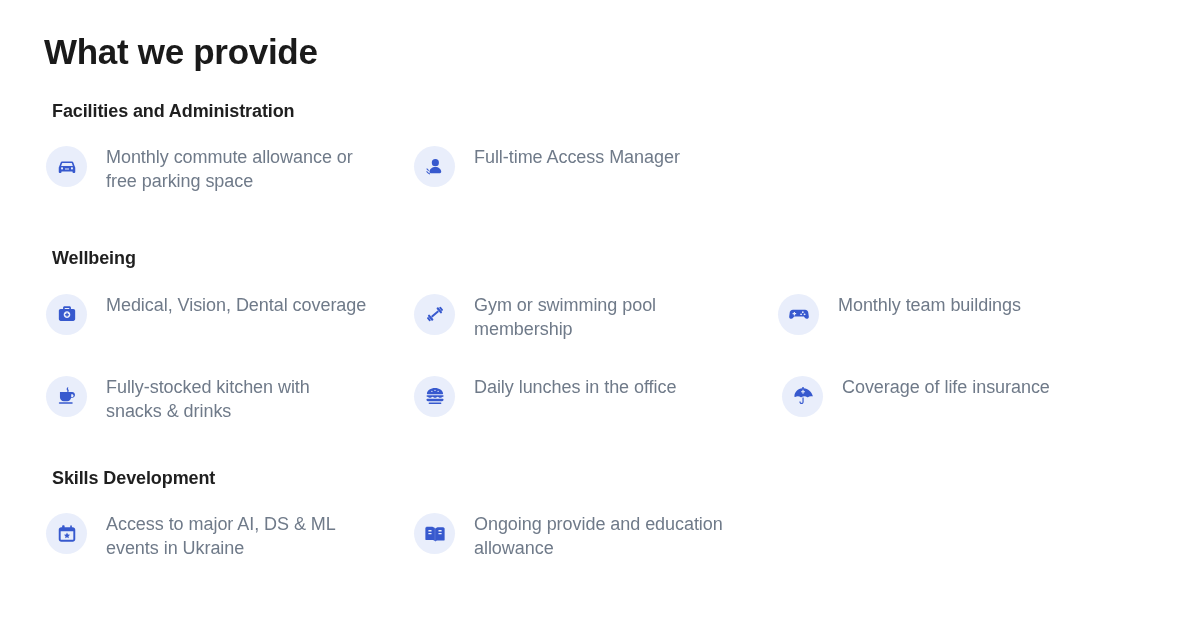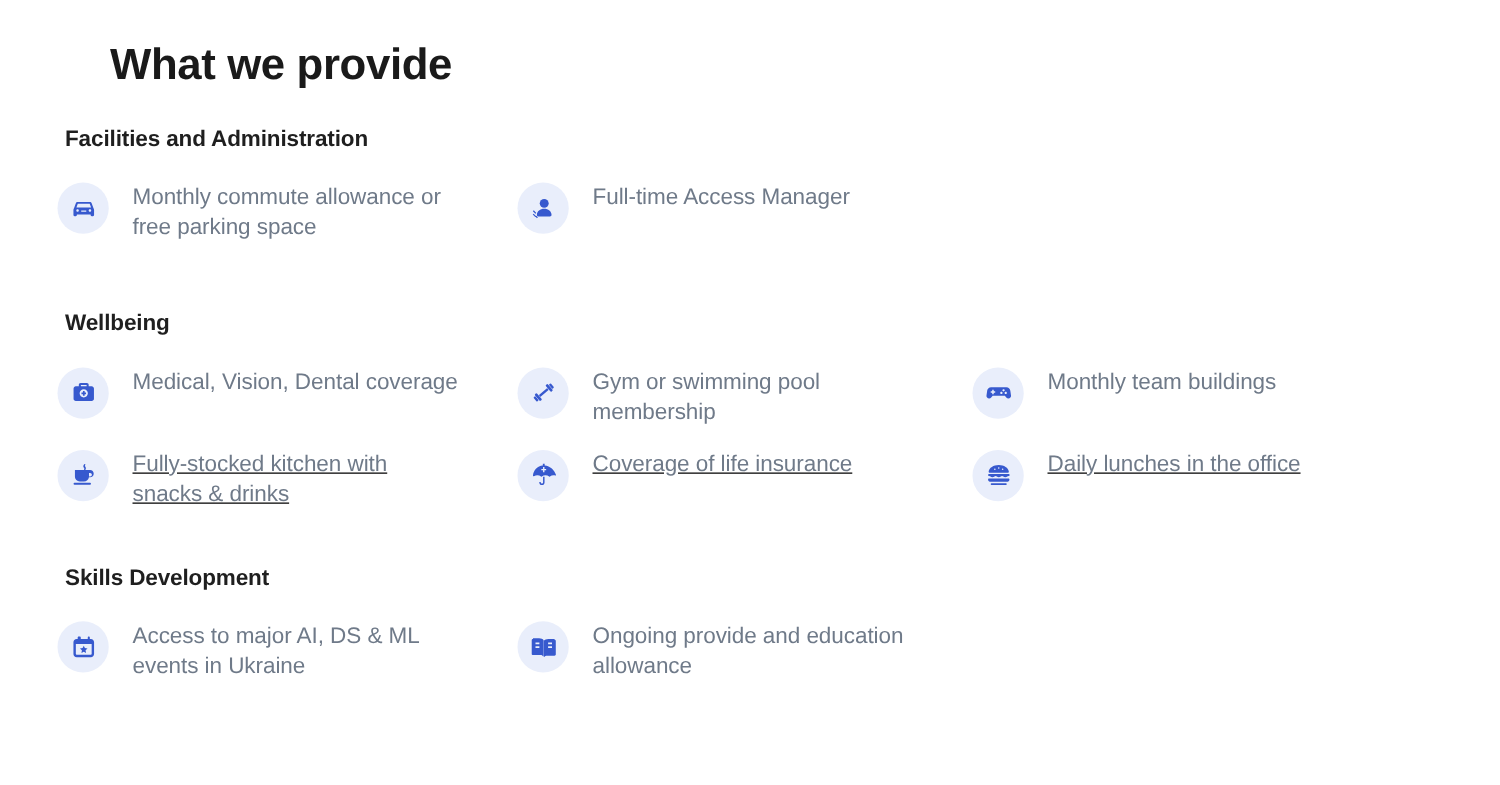--- a/index.html
+++ b/index.html
@@ -26,21 +26,20 @@
   .page-title {
     position: absolute;
     left: 44px;
     top: 31px;
     font-size: 35px;
     font-weight: 700;
     letter-spacing: -0.3px;
     color: #1a1a1a;
     line-height: 1.2;
     white-space: nowrap;
-    margin-left: 44px;
   }
 
   .sections {
     position: absolute;
     left: 0;
     top: 100px;
     width: 1200px;
   }
 
   .section {
@@ -60,22 +59,21 @@
   .rows {
     margin-top: 22px;
   }
 
   .row {
     display: flex;
     align-items: flex-start;
   }
 
   .row + .row {
-    margin-top: 18px;
-    text-decoration: underline;
+    margin-top: 34px;
   }
 
   .cell {
     display: flex;
     flex-direction: row;
     align-items: flex-start;
     box-sizing: border-box;
   }
 
   .cell.col-0 { width: 368px; padding-left: 46px; }
@@ -204,42 +202,42 @@
             <span class="icon-badge">
               <svg viewBox="0 0 24 24" aria-hidden="true">
                 <path d="M12.5 2.4c-.6.7-.9 1.3-.9 1.9 0 .5.2.9.5 1.3.3.4.4.6.4.9 0 .3-.1.6-.4 1l1 .6c.5-.7.8-1.3.8-1.9 0-.5-.2-1-.5-1.4-.3-.4-.4-.6-.4-.8 0-.3.2-.6.6-1.1l-1.1-.5z"></path>
                 <path d="M4.3 8.6v4.7c0 2.4 1.9 4.3 4.3 4.3h3.6c2.2 0 4-1.6 4.3-3.7h1.1c1.7 0 3.1-1.4 3.1-3.1s-1.4-3.1-3.1-3.1H4.3zm12.3 1.6h1c.8 0 1.5.7 1.5 1.5s-.7 1.5-1.5 1.5h-1v-3z"></path>
                 <rect x="3.1" y="18.7" width="15.2" height="1.7" rx="0.85"></rect>
               </svg>
             </span>
             <span class="cell-label">Fully-stocked kitchen with snacks &amp; drinks</span>
           </div>
 
+          <div class="cell col-2">
+            <span class="icon-badge">
+              <svg viewBox="0 0 24 24" aria-hidden="true">
+                <path d="M12 3.3c-4.6 0-8.4 2.5-8.8 5.7-.1.6.4 1.1 1 1.1h15.6c.6 0 1.1-.5 1-1.1-.4-3.2-4.2-5.7-8.8-5.7zm-3.4 3c.4 0 .7.3.7.7s-.3.7-.7.7-.7-.3-.7-.7.3-.7.7-.7zm3.4-1.1c.4 0 .7.3.7.7s-.3.7-.7.7-.7-.3-.7-.7.3-.7.7-.7zm3.4 1.1c.4 0 .7.3.7.7s-.3.7-.7.7-.7-.3-.7-.7.3-.7.7-.7z"></path>
+                <path d="M3.6 11.1c-.5 0-.9.4-.9.9s.4.9.9.9c.5 0 .8.2 1.2.5s1 .6 1.7.6 1.3-.3 1.7-.6.7-.5 1.1-.5.7.2 1.1.5 1 .6 1.7.6 1.3-.3 1.7-.6.7-.5 1.1-.5.7.2 1.1.5 1 .6 1.7.6 1.3-.3 1.7-.6.7-.5 1.2-.5c.5 0 .9-.4.9-.9s-.4-.9-.9-.9H3.6z"></path>
+                <path d="M3.5 15.1c-.5 0-.8.4-.8.8v.3c0 .9.7 1.6 1.6 1.6h15.4c.9 0 1.6-.7 1.6-1.6v-.3c0-.5-.4-.8-.8-.8H3.5zM5.7 19.1c-.4 0-.7.3-.7.7 0 .5.4.9.9.9h12.2c.5 0 .9-.4.9-.9 0-.4-.3-.7-.7-.7H5.7z"></path>
+              </svg>
+            </span>
+            <span class="cell-label">Daily lunches in the office</span>
+          </div>
+
           <div class="cell col-1">
             <span class="icon-badge">
               <svg viewBox="0 0 24 24" aria-hidden="true">
                 <path d="M12.8 2.2h-1.6v1.4C6.5 4 2.8 7.8 2.6 12.5c0 .4.4.7.8.5 1-.5 2-.8 3-.8 1.2 0 2.3.4 3.2 1.1.2.2.5.2.7 0 .9-.7 2-1.1 3.2-1.1s2.3.4 3.2 1.1c.2.2.5.2.7 0 .9-.7 2-1.1 3.2-1.1.5 0 1 .1 1.5.2.3.1.6-.2.6-.5C21.4 7.7 17.6 4 12.8 3.6V2.2zm-1.2 2.6v.1c.3 0 .6.2.6.6v.4h1.2v-.4c0-.4.3-.6.6-.6v-.1h-2.4z"></path>
                 <path d="M11.4 13.6v4.9c0 .6-.5 1-1 1s-1-.5-1-1v-.5H8.1v.5c0 1.3 1 2.3 2.3 2.3s2.3-1 2.3-2.3v-4.9h-1.3z"></path>
                 <path d="M11.4 5.1h1.2v1.6h1.5v1.2h-1.5v1.6h-1.2V7.9H9.9V6.7h1.5V5.1z" fill="#e9eefb"></path>
               </svg>
             </span>
             <span class="cell-label">Coverage of life insurance</span>
           </div>
 
-          <div class="cell col-2">
-            <span class="icon-badge">
-              <svg viewBox="0 0 24 24" aria-hidden="true">
-                <path d="M12 3.3c-4.6 0-8.4 2.5-8.8 5.7-.1.6.4 1.1 1 1.1h15.6c.6 0 1.1-.5 1-1.1-.4-3.2-4.2-5.7-8.8-5.7zm-3.4 3c.4 0 .7.3.7.7s-.3.7-.7.7-.7-.3-.7-.7.3-.7.7-.7zm3.4-1.1c.4 0 .7.3.7.7s-.3.7-.7.7-.7-.3-.7-.7.3-.7.7-.7zm3.4 1.1c.4 0 .7.3.7.7s-.3.7-.7.7-.7-.3-.7-.7.3-.7.7-.7z"></path>
-                <path d="M3.6 11.1c-.5 0-.9.4-.9.9s.4.9.9.9c.5 0 .8.2 1.2.5s1 .6 1.7.6 1.3-.3 1.7-.6.7-.5 1.1-.5.7.2 1.1.5 1 .6 1.7.6 1.3-.3 1.7-.6.7-.5 1.1-.5.7.2 1.1.5 1 .6 1.7.6 1.3-.3 1.7-.6.7-.5 1.2-.5c.5 0 .9-.4.9-.9s-.4-.9-.9-.9H3.6z"></path>
-                <path d="M3.5 15.1c-.5 0-.8.4-.8.8v.3c0 .9.7 1.6 1.6 1.6h15.4c.9 0 1.6-.7 1.6-1.6v-.3c0-.5-.4-.8-.8-.8H3.5zM5.7 19.1c-.4 0-.7.3-.7.7 0 .5.4.9.9.9h12.2c.5 0 .9-.4.9-.9 0-.4-.3-.7-.7-.7H5.7z"></path>
-              </svg>
-            </span>
-            <span class="cell-label">Daily lunches in the office</span>
-          </div>
-
         </div>
 
       </div>
     </div>
 
     <div class="spacer-2"></div>
 
     <div class="section sec-2">
       <div class="section-title">Skills Development</div>
       <div class="rows">

